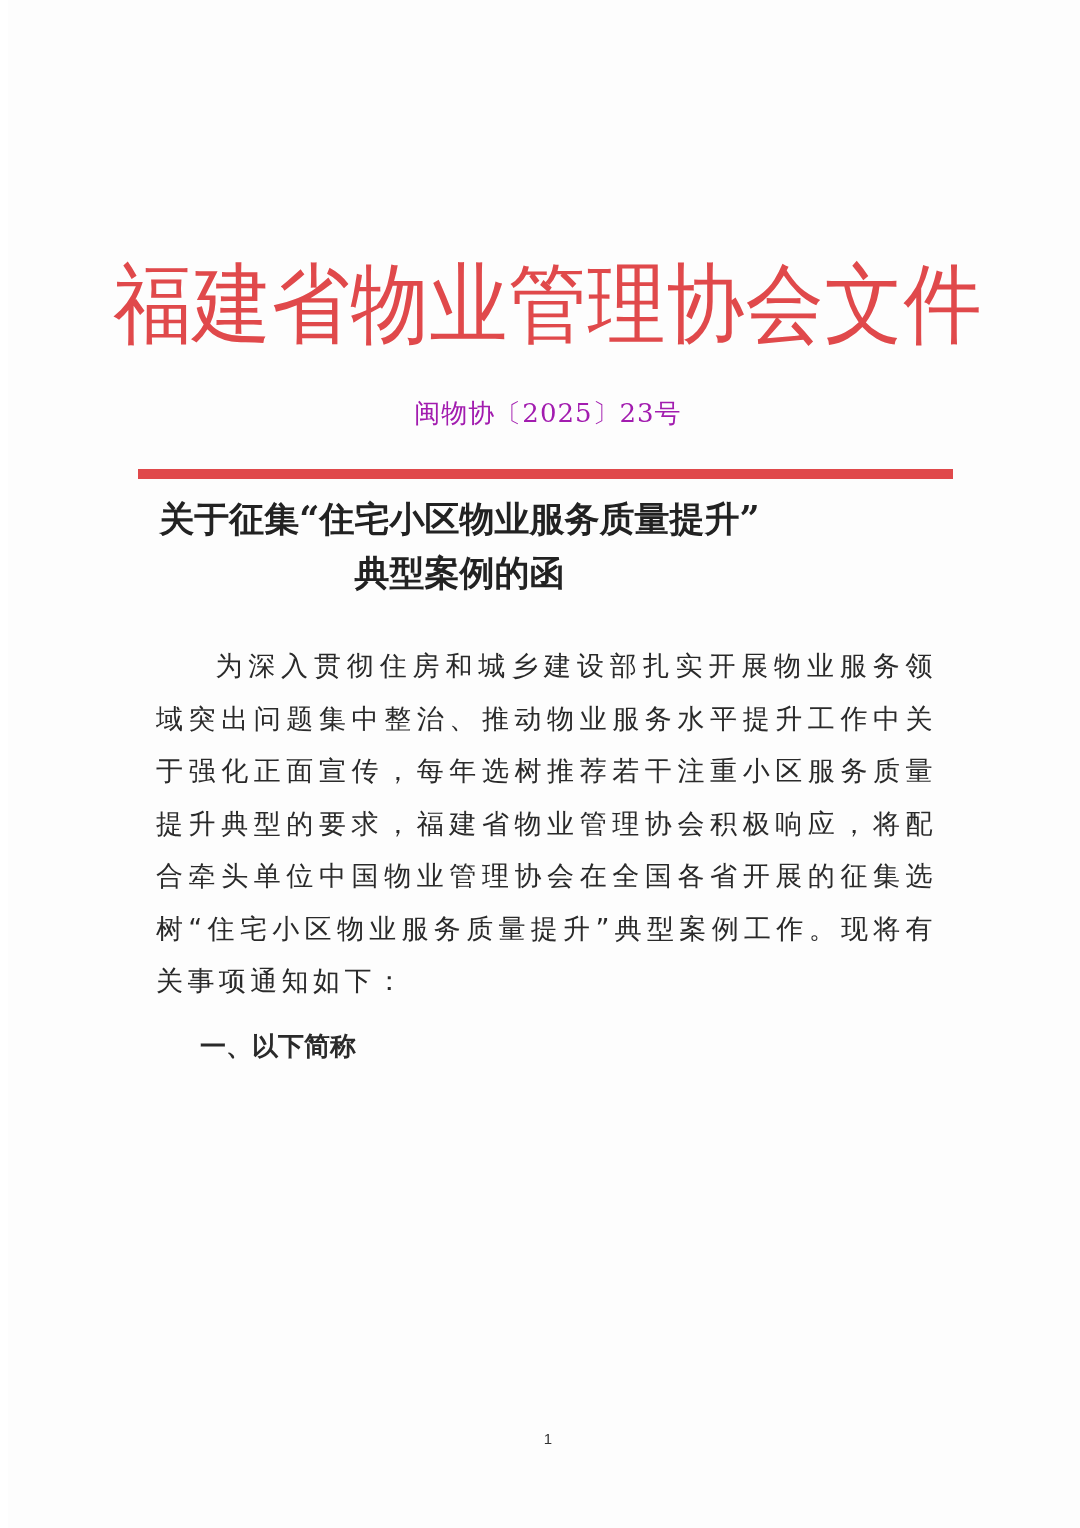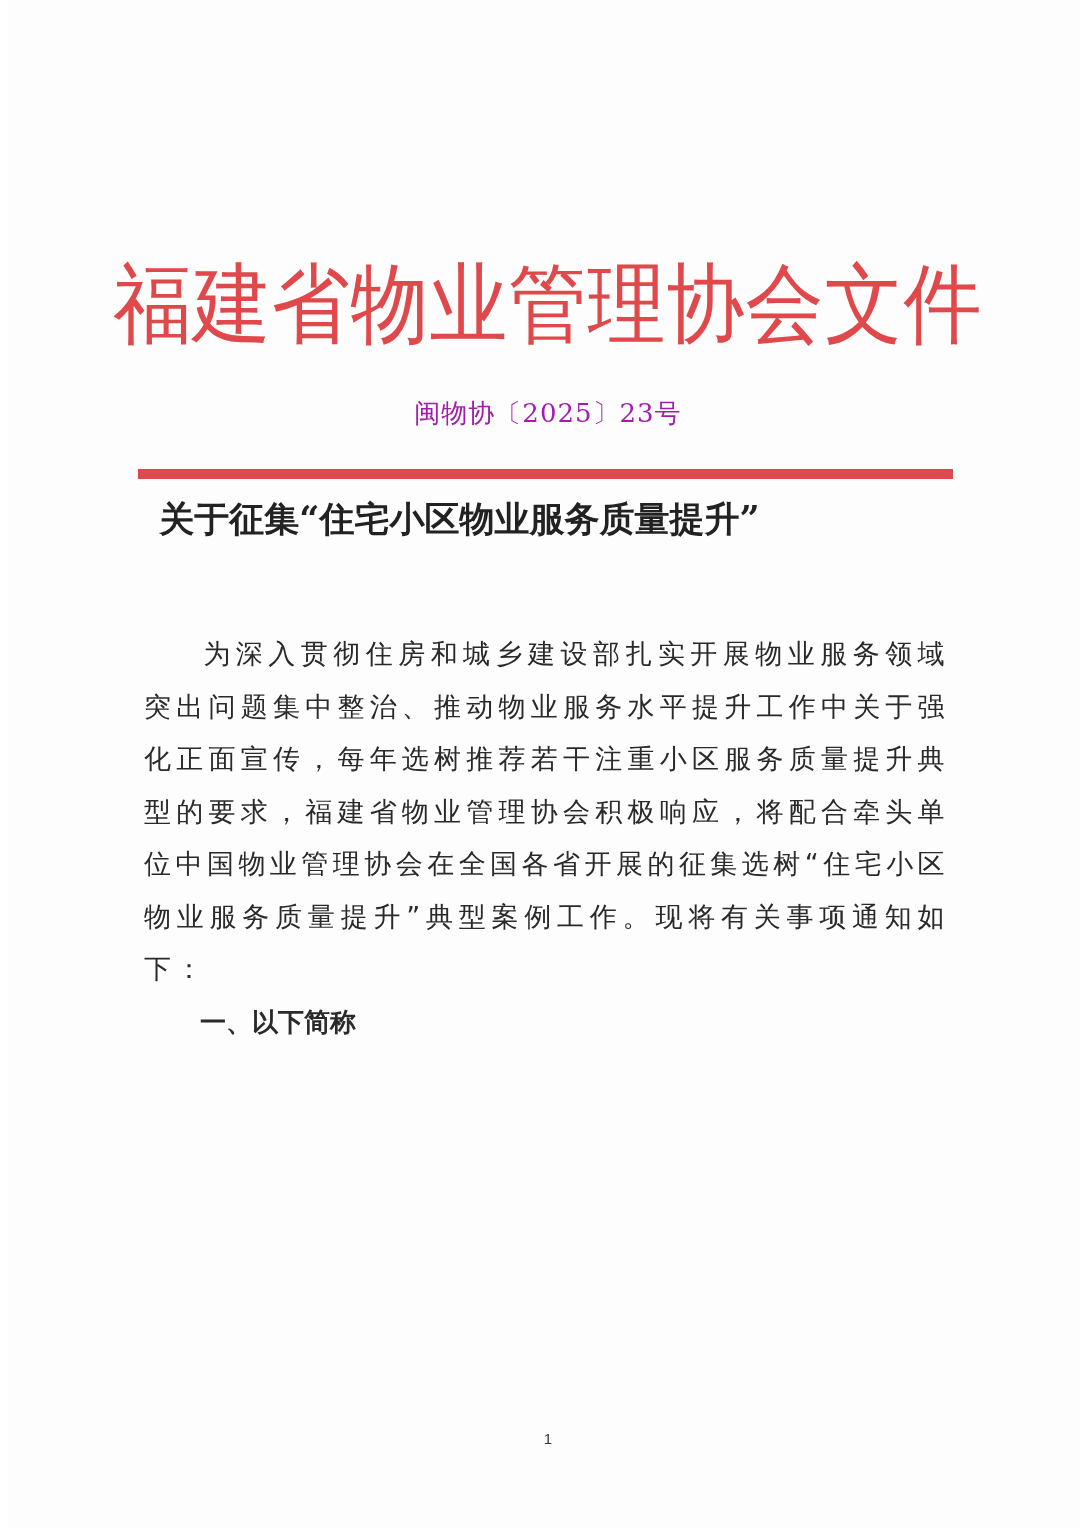--- a/index.html
+++ b/index.html
@@ -82,21 +82,21 @@
       left: 136px;
       top: 628px;
       width: 805px;
       font-family: "DejaVu Sans", "Liberation Sans", sans-serif;
       font-size: 27px;
       line-height: 52.5px;
       color: #2a2a2a;
       letter-spacing: 4.4px;
     }
     .body-text p {
-      margin: 0;
+      margin: 12px;
       text-indent: 2.2em;
       text-align: justify;
     }
     .section-heading {
       margin: 0;
       padding-left: 56px;
       font-family: "DejaVu Sans", "Liberation Sans", sans-serif;
       font-weight: bold;
       font-size: 26px;
       letter-spacing: 0px;
@@ -120,20 +120,21 @@
   <div class="scan-edge"></div>
 
   <div class="header-title">福建省物业管理协会文件</div>
 
   <div class="doc-number">闽物协〔2025〕23号</div>
 
   <div class="red-rule"></div>
 
   <div class="subject">
     <div>关于征集“住宅小区物业服务质量提升”</div>
+    <div>典型案例的函</div>
   </div>
 
   <div class="body-text">
     <p>为深入贯彻住房和城乡建设部扎实开展物业服务领域突出问题集中整治、推动物业服务水平提升工作中关于强化正面宣传，每年选树推荐若干注重小区服务质量提升典型的要求，福建省物业管理协会积极响应，将配合牵头单位中国物业管理协会在全国各省开展的征集选树“住宅小区物业服务质量提升”典型案例工作。现将有关事项通知如下：</p>
     <h3 class="section-heading">一、以下简称</h3>
   </div>
 
   <div class="page-number">1</div>
 </div>
 

